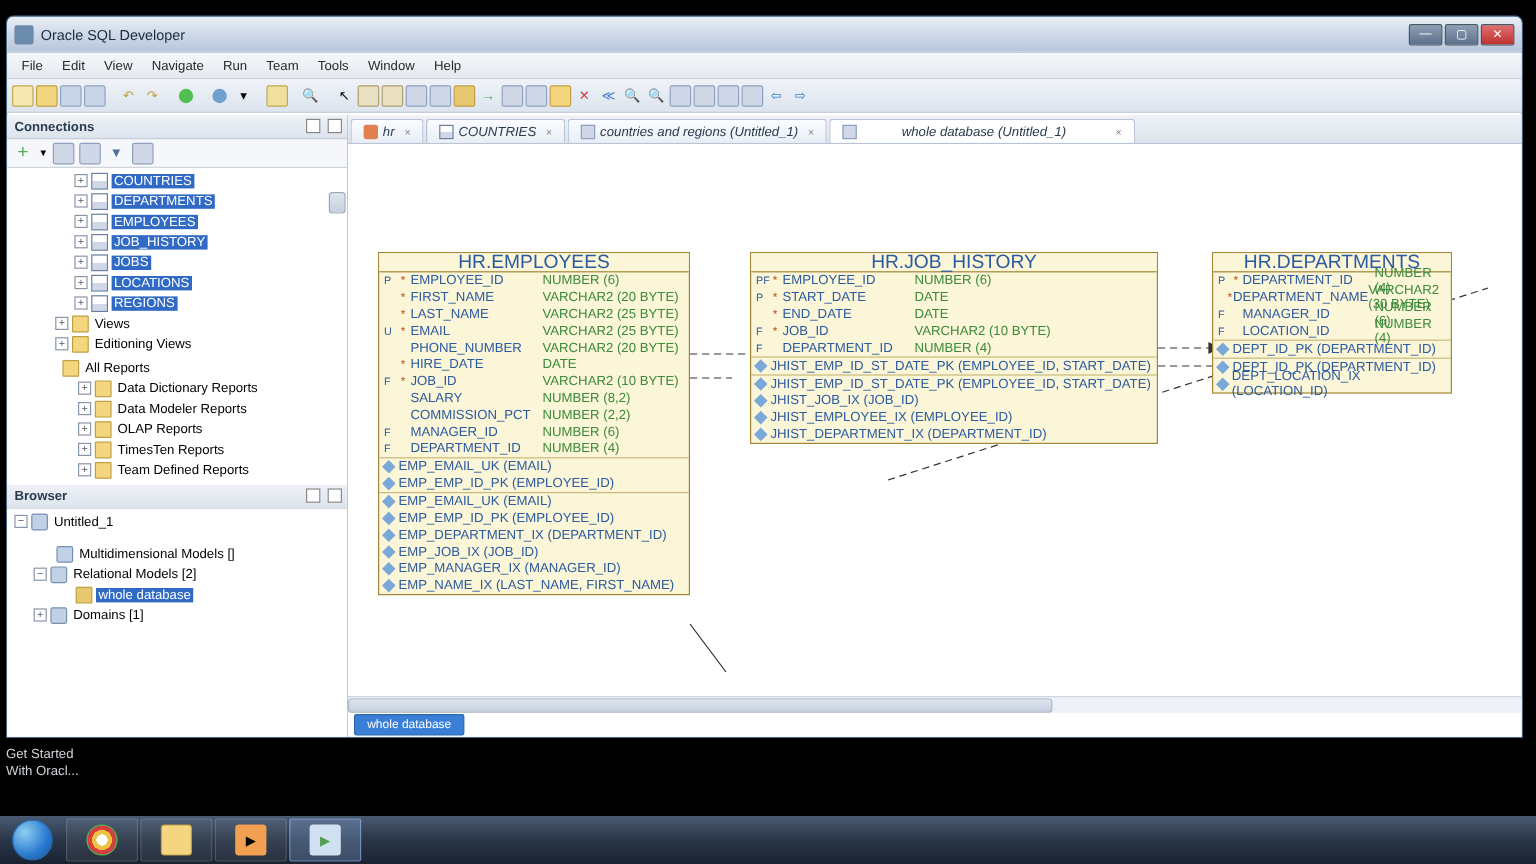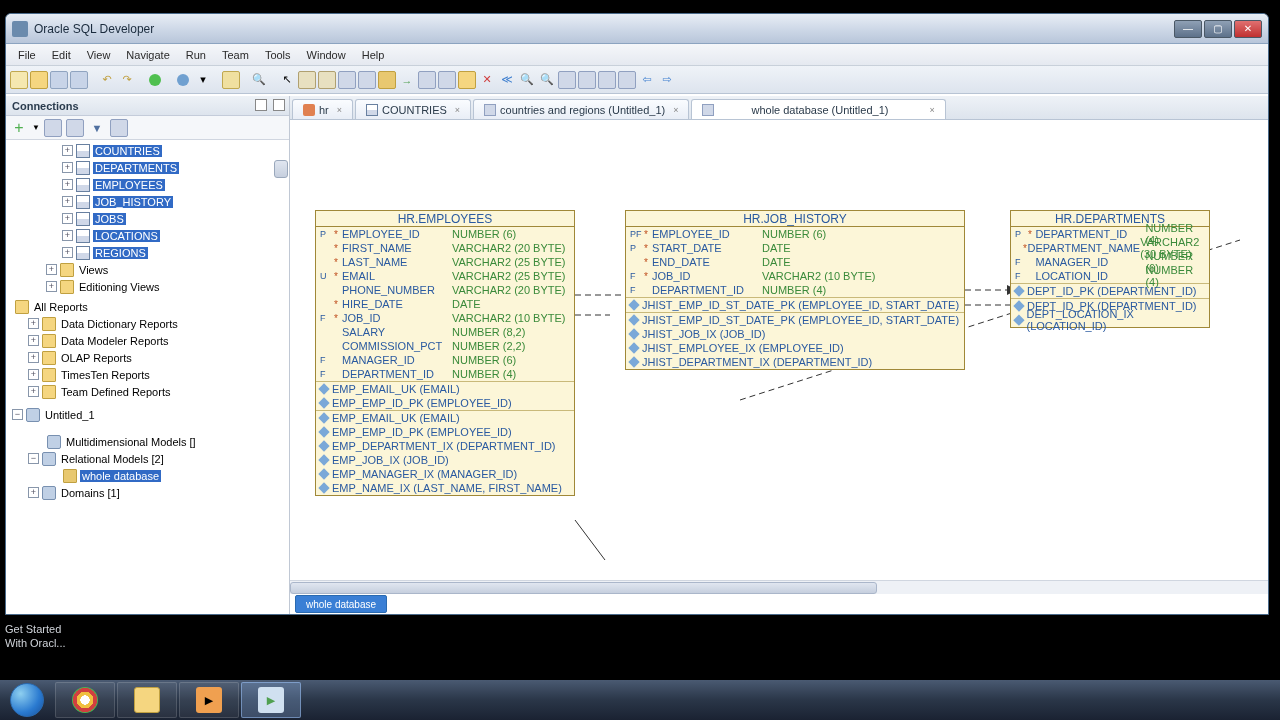--- a/index.html
+++ b/index.html
@@ -35,28 +35,28 @@
 .ic-table { background:linear-gradient(#fff 50%, #d0d8e8 50%); border:1px solid #6880a0; }
 .ic-folder { background:#f5d680; border:1px solid #c0a040; border-radius:1px; }
 .ic-db { background:#c0d0e5; border:1px solid #7890b0; border-radius:2px; }
 .tree-row .lbl { padding:0 2px; }
 .sel { background:#316ac5; color:#fff; }
 
 .scroll-thumb { position:absolute; right:1px; top:20px; width:14px; height:18px; background:linear-gradient(#e0e6f0,#c6cfde); border:1px solid #9aa8bc; border-radius:3px; }
 
 .right-col { flex:1; display:flex; flex-direction:column; position:relative; }
 .tabstrip { height:24px; background:linear-gradient(#eef2f7,#dde4ed); border-bottom:1px solid #b8c4d4; display:flex; align-items:flex-end; padding-left:2px; }
-.tab { height:20px; padding:0 10px; display:flex; align-items:center; gap:4px; border:1px solid #b8c4d4; border-bottom:none; background:linear-gradient(#fafcff,#e9eef6); border-radius:3px 3px 0 0; margin-right:2px; color:#2a3a4a; }
+.tab { height:20px; padding:0 10px; display:flex; align-items:center; gap:4px; border:1px solid #b8c4d4; border-bottom:none; background:linear-gradient(#fafcff,#e9eef6); border-radius:3px 3px 0 0; margin-right:2px; color:#2a3a4a;font-style:italic; }
 .tab .tic { width:12px;height:12px; }
 .tab .x { color:#888; font-size:9px; margin-left:4px; }
 .tab.active { background:#fff;gap:37px; }
 
 .canvas { flex:1; background:#fff; position:relative; overflow:hidden; }
 .entity { position:absolute; border:1px solid #a08838; background:#fcf6d8; }
-.ent-hdr { height:16px; background:#fcf6d8; border-bottom:1px solid #a08838; text-align:center; color:#2a5aa0; font-weight:normal; font-size:12px; line-height:16px; }
+.ent-hdr { height:16px; background:#fcf6d8; border-bottom:1px solid #a08838; text-align:center; color:#2a5aa0; font-weight:normal; font-size:16px; line-height:16px; }
 .ent-sec { border-top:1px solid #c9b97a; }
 .col-row { display:flex; height:14px; align-items:center; padding:0 4px; font-size:10px; color:#333; }
 .col-row .k { width:14px; color:#2a5aa0; font-size:9px; }
 .col-row .m { width:8px; color:#c05020; font-size:10px; }
 .col-row .n { flex:0 0 110px; color:#2a5aa0; }
 .col-row .t { color:#3a8a3a; }
 .idx-row { display:flex; align-items:center; height:14px; padding:0 4px; font-size:10px; color:#2a5aa0; gap:4px;}
 .idx-row .d { width:8px;height:8px; background:#7aa8d8; transform:rotate(45deg); }
 
 .canvas svg { position:absolute; top:0; left:0; }
@@ -203,21 +203,21 @@
               <span class="lbl">Views</span>
             </div>
           <div class="tree-row" style="padding-left:38px;">
               <span class="exp">+</span>
               <span class="ic ic-folder"></span>
               <span class="lbl">Editioning Views</span>
             </div>
         </div>
       </div>
 
-      <div class="panel-body" style="height:108px;">
+      <div class="panel-body" style="height:108px;padding-left:37px;">
         <div class="tree">
           <div class="tree-row" style="padding-left:4px;">
               <span class="ic ic-folder"></span>
               <span class="lbl">All Reports</span>
             </div>
           <div class="tree-row" style="padding-left:20px;">
               <span class="exp">+</span>
               <span class="ic ic-folder"></span>
               <span class="lbl">Data Dictionary Reports</span>
             </div>
@@ -237,20 +237,25 @@
               <span class="lbl">TimesTen Reports</span>
             </div>
           <div class="tree-row" style="padding-left:20px;">
               <span class="exp">+</span>
               <span class="ic ic-folder"></span>
               <span class="lbl">Team Defined Reports</span>
             </div>
         </div>
       </div>
 
+      <div class="panel-hdr">
+        <span>Browser</span>
+        <div class="sq sq2"></div>
+        <div class="sq"></div>
+      </div>
       <div class="panel-body" style="flex:1;">
         <div class="tree">
           <div class="tree-row" style="padding-left:4px;">
               <span class="exp">−</span>
               <span class="ic ic-db"></span>
               <span class="lbl">Untitled_1</span>
             </div>
           <div class="tree-row" style="padding-left:36px;margin-top:10px;">
               <span class="ic ic-db"></span>
               <span class="lbl">Multidimensional Models []</span>

